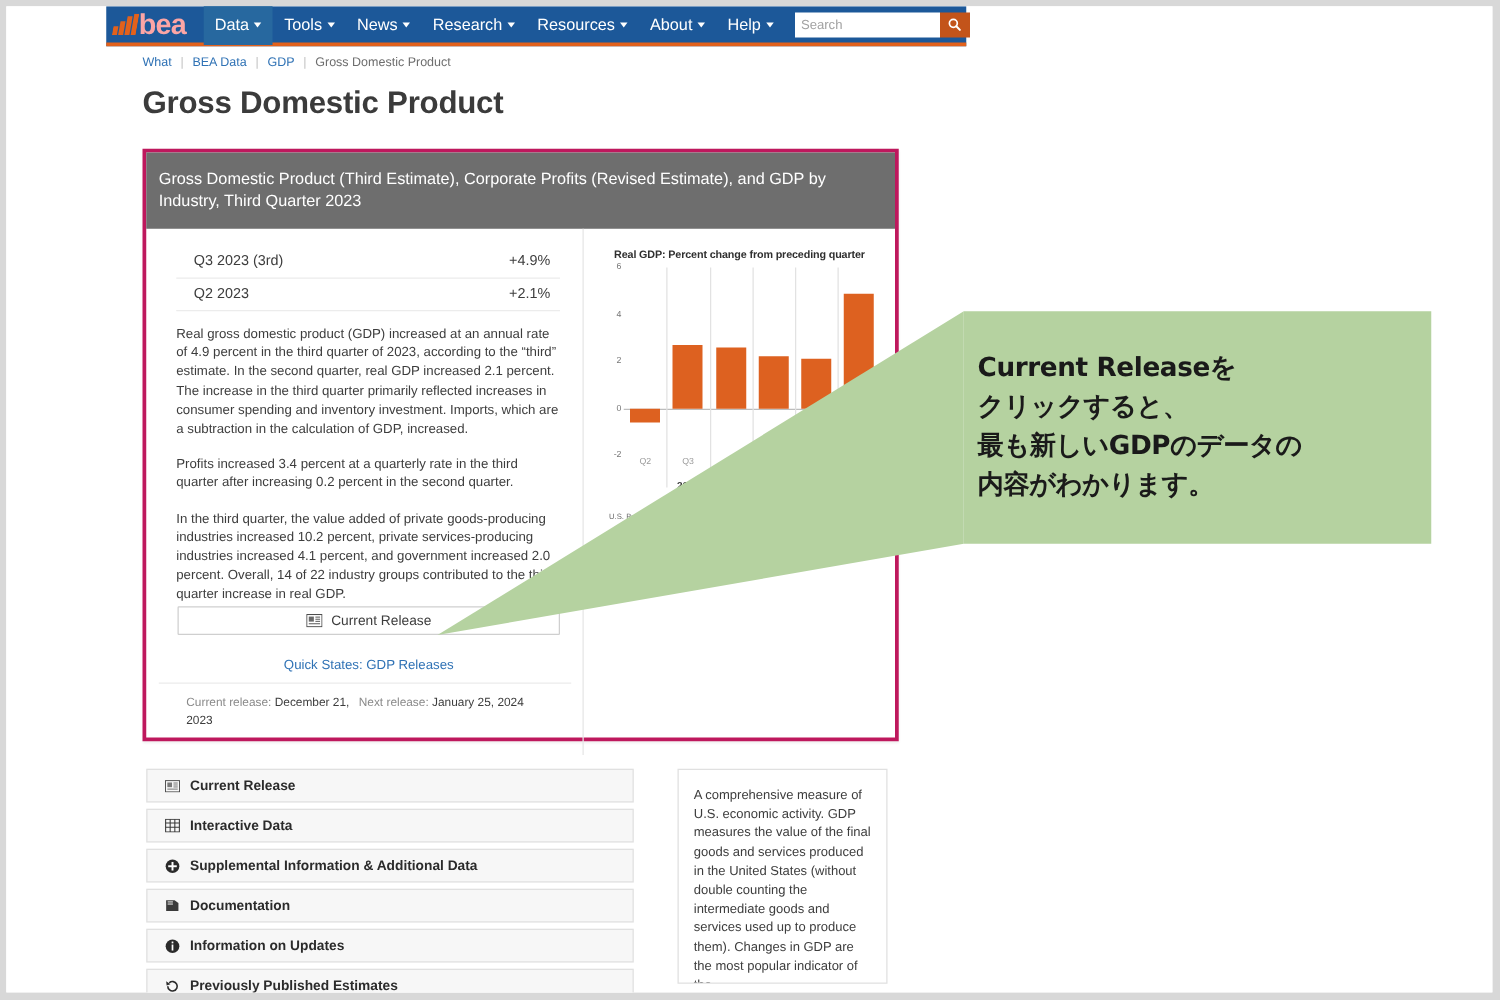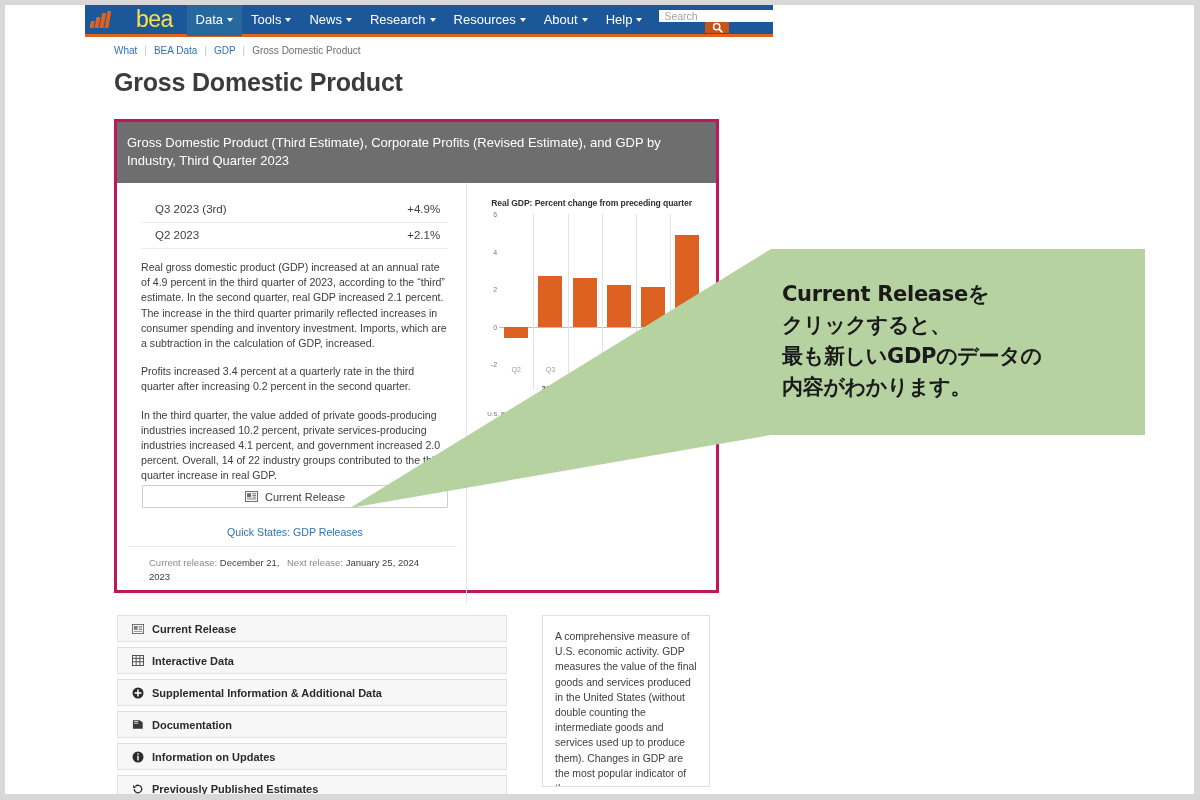--- a/index.html
+++ b/index.html
@@ -54,26 +54,25 @@
   }
   .brand-mark i {
     position: absolute; bottom: 0;
     width: 4px; background: #e2611b;
   }
   .brand-mark i:nth-child(1){ left:0px;  height: 7px; }
   .brand-mark i:nth-child(2){ left:5px;  height: 11px; }
   .brand-mark i:nth-child(3){ left:10px; height: 15px; }
   .brand-mark i:nth-child(4){ left:15px; height: 17px; }
   .brand-text {
-    color: #fde047;
+    color: #fca5a5;
     font-size: 23px;
-    font-weight: normal;
+    font-weight: bold;
     letter-spacing: -0.6px;
     line-height: 23px;
-    margin-left: 25px;
   }
   .nav-items { display: flex; align-items: stretch; height: 32px; margin-left: 6px; }
   .nav-item {
     display: flex; align-items: center;
     color: #ffffff;
     font-size: 13px;
     padding: 0 9px;
     height: 32px;
     white-space: nowrap;
     cursor: pointer;
@@ -84,21 +83,20 @@
     margin-left: 4px;
     width: 0; height: 0;
     border-left: 3px solid transparent;
     border-right: 3px solid transparent;
     border-top: 4px solid #ffffff;
   }
   .search-wrap {
     display: flex; align-items: center;
     margin-left: 8px;
     height: 20px;
-    flex-direction: column;
   }
   .search-input {
     width: 116px; height: 20px;
     border: 0; outline: 0;
     font-size: 10.5px;
     font-family: "Liberation Sans", sans-serif;
     color: #555;
     padding: 0 5px;
     background: #ffffff;
   }

